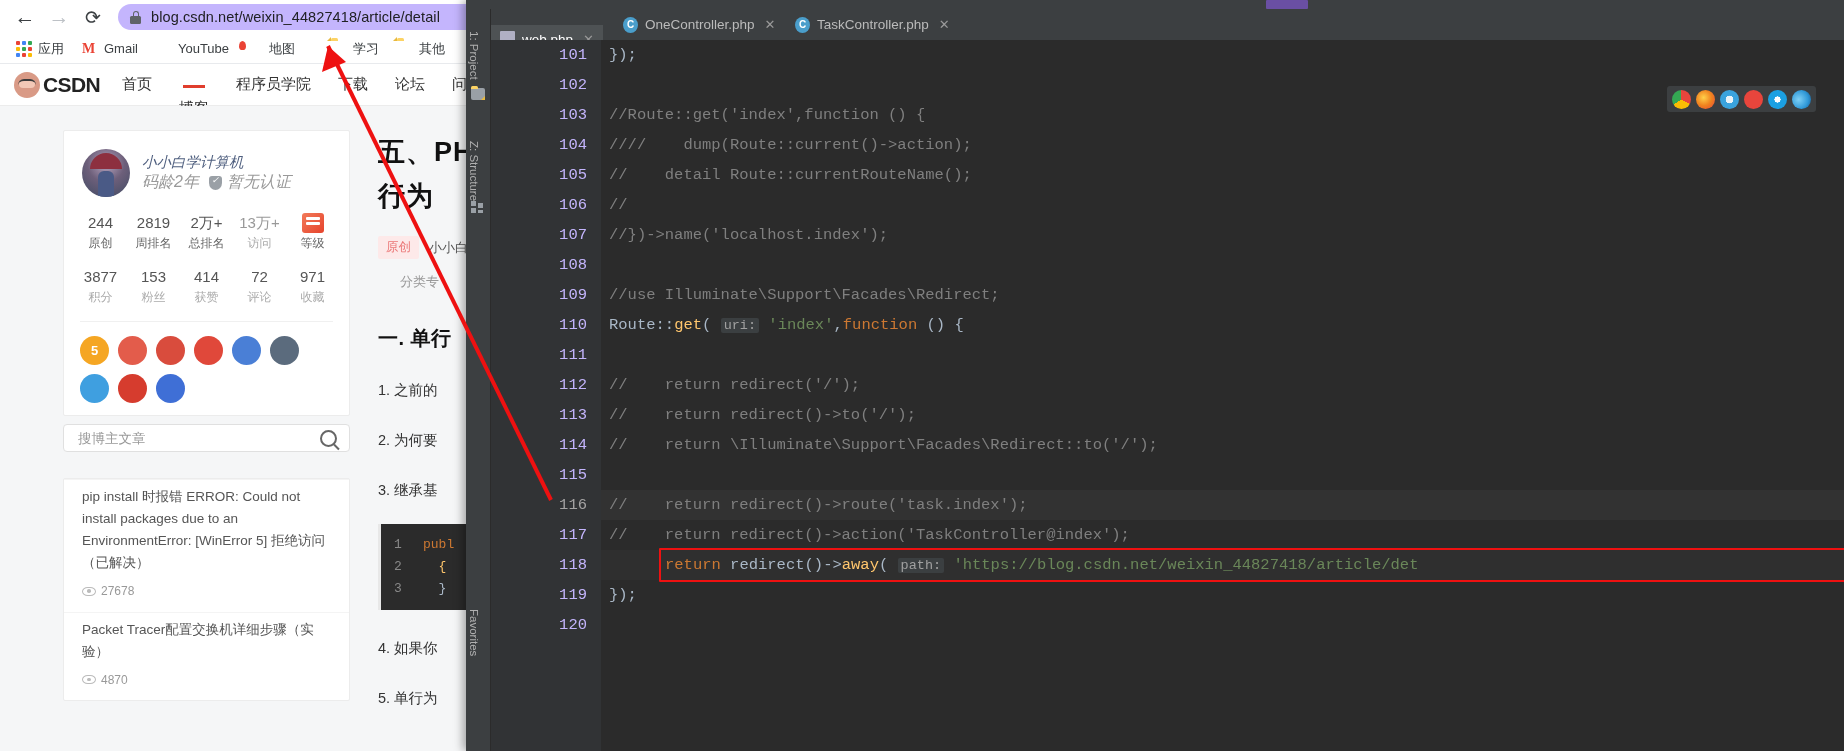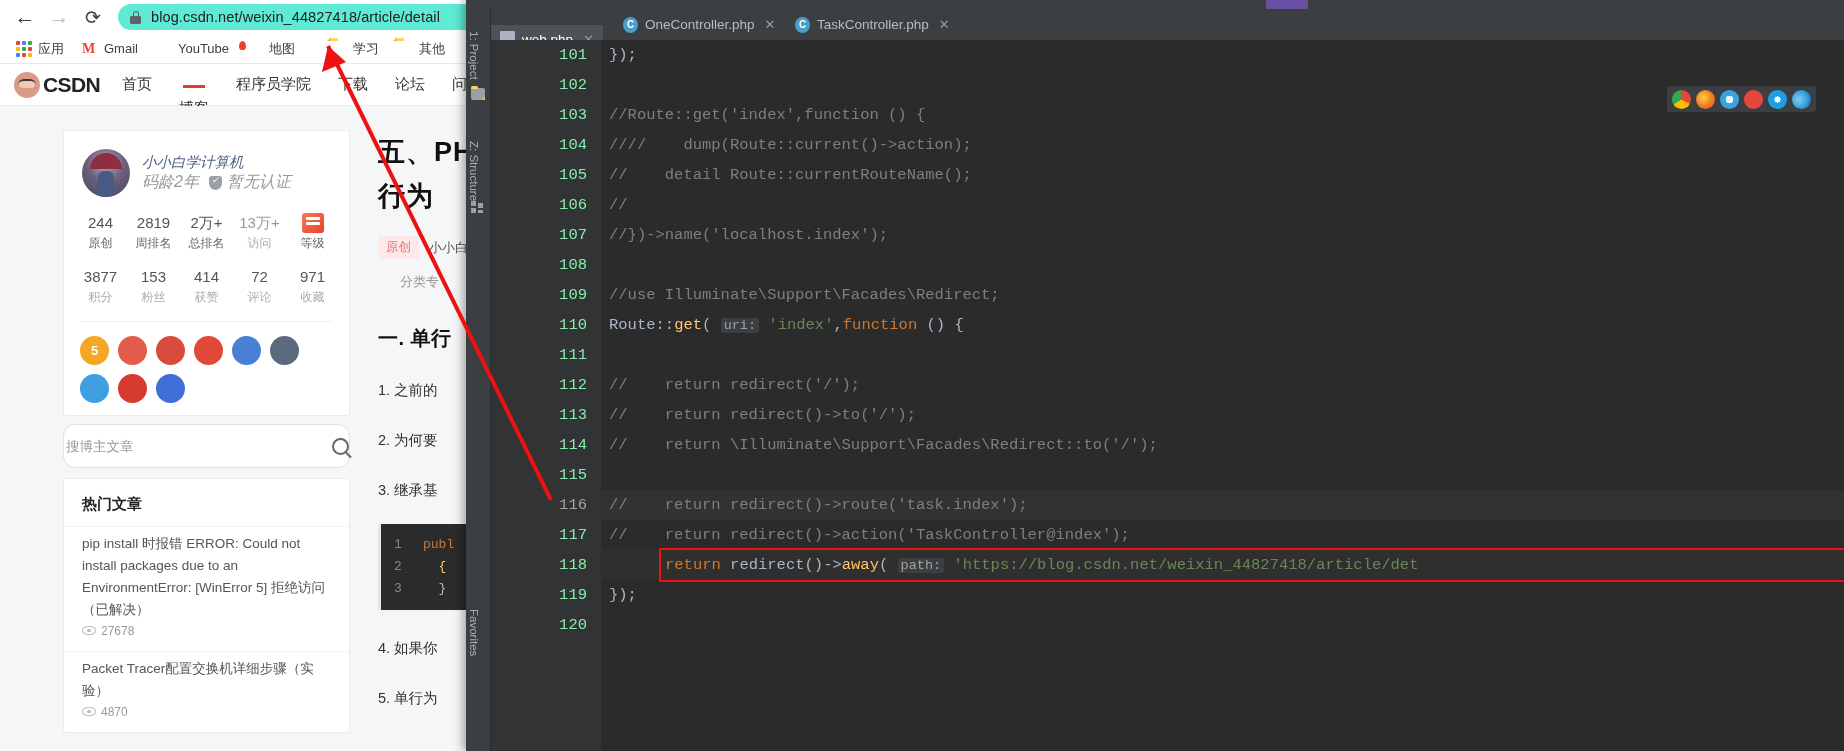--- a/index.html
+++ b/index.html
@@ -17,21 +17,21 @@
     background:#ffffff; display:flex; align-items:center; padding-left:8px;
   }
   .nav-btn {
     width:34px; height:34px; display:flex; align-items:center; justify-content:center;
     color:#5f6368; flex:0 0 auto;
   }
   .nav-btn.back  { font-size:21px; color:#3c4043; }
   .nav-btn.fwd   { font-size:21px; color:#bdc1c6; }
   .nav-btn.rel   { font-size:19px; color:#3c4043; }
   .omnibox {
-    margin-left:8px; height:26px; background:#5eead4; border-radius:13px;
+    margin-left:8px; height:26px; background:#c4b5fd; border-radius:13px;
     display:flex; align-items:center; padding:0 14px 0 12px; min-width:440px;
     max-width:460px; overflow:hidden;
   }
   .lock { width:11px; height:13px; position:relative; margin-right:10px; flex:0 0 auto; }
   .lock .body { position:absolute; left:0; bottom:0; width:11px; height:8px; background:#5f6368; border-radius:1.5px; }
   .lock .shackle { position:absolute; left:2.5px; top:0; width:6px; height:6px; border:1.6px solid #5f6368; border-bottom:none; border-radius:3px 3px 0 0; }
   .url { font-size:14.5px; color:#202124; white-space:nowrap; letter-spacing:0.1px; }
 
   .bookmarks {
     position:absolute; left:0; top:34px; width:1844px; height:30px;
@@ -92,39 +92,39 @@
   .stat .lab.grey { color:#aaa; }
   .stat .num.grey { color:#999; }
   .lvl-badge { width:22px; height:20px; margin:0 auto; background:linear-gradient(135deg,#f27b5a,#e6432c); border-radius:3px; position:relative; }
   .lvl-badge:after { content:""; position:absolute; left:4px; top:4px; width:14px; height:3px; background:#fff; box-shadow:0 5px 0 #fff; border-radius:1px; }
   .stats-div { height:1px; background:#f0f0f0; margin:14px 16px 0; }
 
   .badges { display:flex; flex-wrap:wrap; padding:14px 16px 2px; gap:9px; }
   .badge { width:29px; height:29px; border-radius:50%; display:flex; align-items:center; justify-content:center; color:#fff; font-size:13px; font-weight:700; }
 
   .search-card {
-    position:absolute; left:63px; top:318px; width:287px; height:44px; background:#fff;
-    border:1px solid #e0e0e0; border-radius:12px; display:flex; align-items:center; padding:0 0;
+    position:absolute; left:63px; top:318px; width:287px; height:28px; background:#fff;
+    border:1px solid #e0e0e0; border-radius:4px; display:flex; align-items:center; padding:0 12px;
   }
   .search-card input {
     border:none; outline:none; flex:1; font-size:13.5px; color:#333; background:transparent;
     font-family:"Liberation Sans", sans-serif;
   }
   .search-card input::placeholder { color:#999; }
   .mag { width:17px; height:17px; border:2px solid #666; border-radius:50%; position:relative; flex:0 0 auto; }
   .mag:after { content:""; position:absolute; right:-5px; bottom:-3px; width:7px; height:2px; background:#666; transform:rotate(45deg); }
 
   .hot-card {
     position:absolute; left:63px; top:372px; width:287px; background:#fff;
     border:1px solid #ececec; border-radius:2px;
   }
   .hot-title { font-size:15px; color:#222; font-weight:700; padding:16px 18px 12px; }
   .hot-item { padding:6px 18px 12px; border-top:1px solid #f4f4f4; }
   .hot-text { font-size:13.5px; color:#555; line-height:22px; }
-  .hot-meta { font-size:12px; color:#999; margin-top:2px; display:inline-flex; align-items:center; }
+  .hot-meta { font-size:12px; color:#999; margin-top:10px; display:inline-flex; align-items:center; }
   .eye { display:inline-block; width:14px; height:9px; border:1.4px solid #bbb; border-radius:50% 50% 50% 50% / 60% 60% 60% 60%; position:relative; margin-right:5px; }
   .eye:after { content:""; position:absolute; left:4.2px; top:1.6px; width:3.5px; height:3.5px; background:#bbb; border-radius:50%; }
 
   
   .article-col { position:absolute; left:378px; top:24px; width:560px; }
   .art-h2 { font:700 27px "Liberation Sans", sans-serif; color:#111; line-height:44px; letter-spacing:1px; }
   .art-tagline { margin-top:18px; display:flex; align-items:center; }
   .tag-orig { background:#fde9e9; color:#eb7777; font-size:12.5px; padding:3px 8px; border-radius:2px; margin-right:10px; }
   .tag-author { font-size:13px; color:#555; }
   .tag-cat { font-size:13px; color:#999; margin-top:14px; display:block; margin-left:22px; }
@@ -184,21 +184,21 @@
   .ide-gutter {
     position:absolute; left:25px; top:40px; width:110px; height:711px; background:#313335;
   }
   .ide-code {
     position:absolute; left:135px; top:40px; width:1243px; height:711px; background:#2b2b2b;
     overflow:hidden;
   }
   .ide-vline { position:absolute; left:110px; top:0; width:1px; height:711px; background:#4a4a4a; }
 
   .ln {
-    position:absolute; right:14px; color:#86efac; font:15.5px "Liberation Mono", monospace;
+    position:absolute; right:14px; color:#c4b5fd; font:15.5px "Liberation Mono", monospace;
     line-height:30px; height:30px;
   }
   .ln.cur { color:#a4a3a3; }
   .fold {
     position:absolute; right:-18px; width:11px; height:11px; top:9px; color:#8a8a8a; font-size:10px;
     text-align:center; line-height:11px;
   }
 
   .cl {
     position:absolute; left:0; white-space:pre; font:15.5px/30px "Liberation Mono", monospace;
@@ -373,21 +373,20 @@
         <span class="badge" style="background:#3f6fd6"></span>
       </div>
     </div>
 
     <div class="search-card">
       <input placeholder="搜博主文章" style="">
       <span class="mag"></span>
     </div>
 
     <div class="hot-card">
-      <div class="hot-title">热门文章</div>
       <div class="hot-item">
         <div class="hot-text">pip install 时报错 ERROR: Could not install packages due to an EnvironmentError: [WinError 5] 拒绝访问（已解决）</div>
         <div class="hot-meta">
           <span class="eye"></span>
           <span>27678</span>
         </div>
       </div>
       <div class="hot-item">
         <div class="hot-text">Packet Tracer配置交换机详细步骤（实验）</div>
         <div class="hot-meta">

